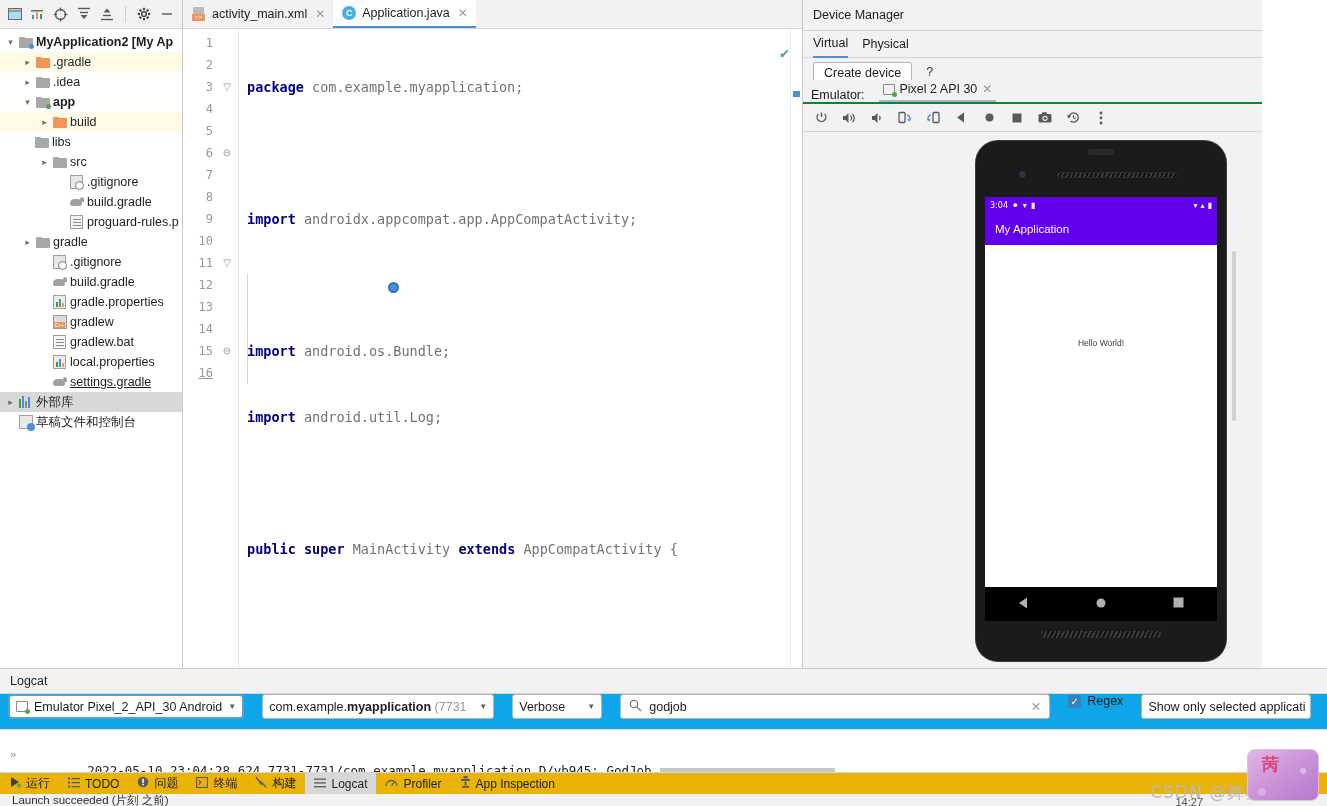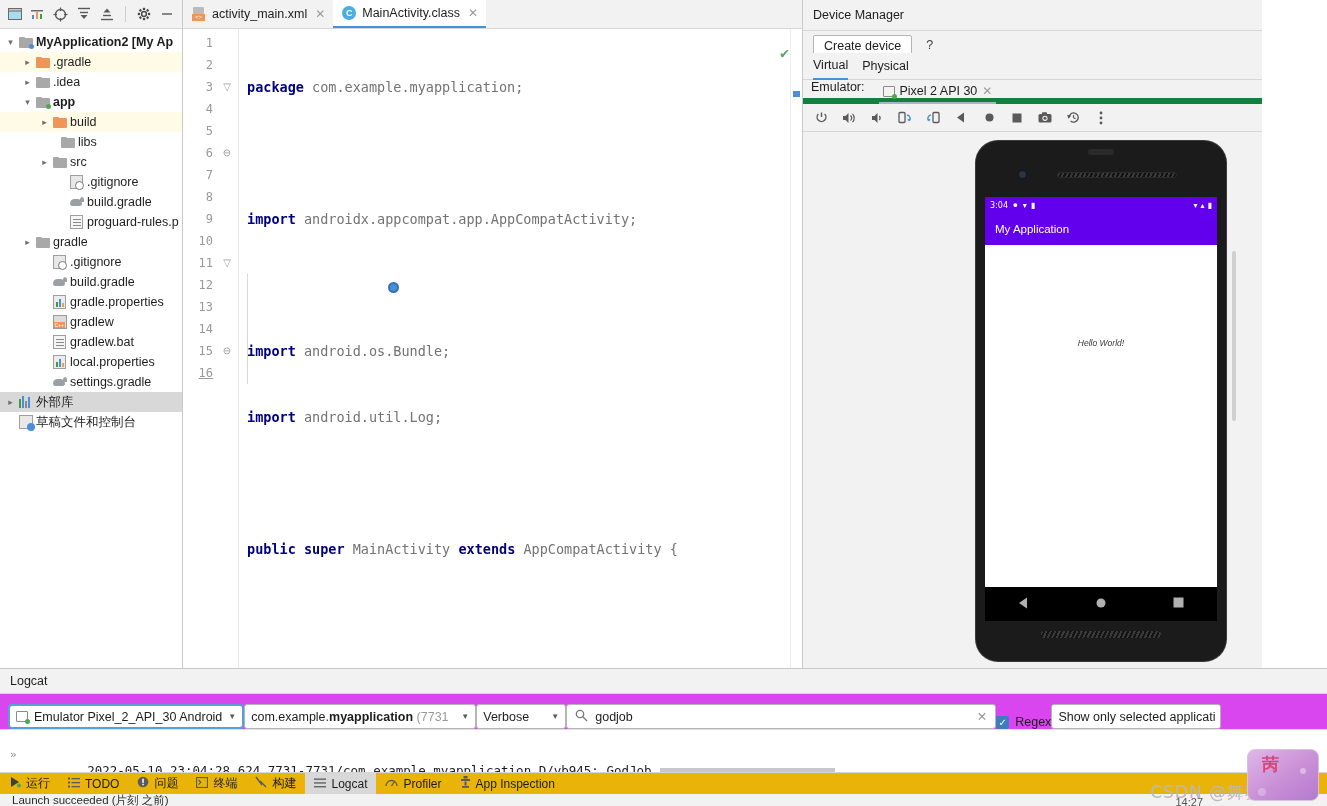--- a/index.html
+++ b/index.html
@@ -129,22 +129,22 @@
               border-bottom:1px solid #d6d6d6; background:#f2f2f2;}
   #dm-tabs { height:27px; display:flex; align-items:center; gap:14px; padding-left:10px; font-size:12.5px;
              background:#f2f2f2; border-bottom:1px solid #d6d6d6; position:relative;}
   #dm-tabs .dmtab { height:27px; display:flex; align-items:center; }
   #dm-tabs .dmtab.active { border-bottom:2px solid #4a90d9; }
   #dm-row { height:22px; background:#f2f2f2; display:flex; align-items:center; padding-left:10px; overflow:hidden;}
   #create-device { border:1px solid #b5b5b5; background:#fff; border-radius:2px; padding:3px 10px; font-size:12.5px;
                    position:relative; top:4px;}
   #dm-help { margin-left:14px; font-size:12.5px; color:#3c3c3c; position:relative; top:3px;}
 
-  #emu-tabrow { height:24px; background:#f2f2f2; display:flex; align-items:flex-start; padding-left:8px;
-                border-bottom:6px solid #15803d; font-size:12.5px; }
+  #emu-tabrow { height:24px; background:#f2f2f2; display:flex; align-items:flex-end; padding-left:8px;
+                border-bottom:2px solid #15803d; font-size:12.5px; }
   #emu-tab { display:flex; align-items:center; gap:5px; margin-left:14px; height:24px;
              border-bottom:2px solid #a7b6c7; padding:0 4px;}
   .devico { width:12px;height:11px;border:1.5px solid #8a8a8a;border-radius:1px; position:relative;}
   .devico:after{content:"";position:absolute;right:-3px;bottom:-3px;width:5px;height:5px;border-radius:50%;background:#4fa64f;}
 
   #emu-toolbar { height:28px; background:#f2f2f2; display:flex; align-items:center; gap:12px; padding-left:10px;
                  border-bottom:1px solid #d6d6d6; }
   .eico { width:16px; height:16px; display:flex; align-items:center; justify-content:center; color:#5a5a5a; font-size:13px; }
   .eico.blue { color:#4a90d9; }
 
@@ -160,34 +160,34 @@
   #notch { position:absolute; left:50%; transform:translateX(-50%); top:2px; width:26px; height:6px;
            border-radius:3px; background:#2a2a2a;}
   #screen { position:absolute; left:0; top:56px; width:232px; height:390px; background:#fff; overflow:hidden; }
   #sysbar { height:16px; background:#6200ee; display:flex; align-items:center; justify-content:space-between;
             padding:0 5px; color:#fff; font-size:8px; font-family:"DejaVu Sans", sans-serif;}
   #sysbar .left { display:flex; align-items:center; gap:4px; }
   #sysbar .right { display:flex; align-items:center; gap:3px; font-size:8px;}
   #appbar { height:32px; background:#6200ee; color:#fff; display:flex; align-items:center; padding-left:10px;
             font-size:11.5px; }
   #content { height:342px; background:#fff; display:flex; align-items:flex-start; justify-content:center; padding-top:93px;}
-  #hello { font-size:8.5px; color:#3a3a3a;font-style:italic; }
+  #hello { font-size:8.5px; color:#3a3a3a; }
   #navbar { position:absolute; left:0; top:446px; width:232px; height:34px; background:#000;
             display:flex; align-items:center; justify-content:space-around; }
   #navbar .nb { color:#b0b0b0; }
   #chin { position:absolute; left:50%; transform:translateX(-50%); top:490px; width:120px; height:7px;
           border-radius:3px; background:repeating-linear-gradient(115deg,#3a3a3a 0 2px,#141414 2px 4px);}
   #phone-scroll { position:absolute; right:-10px; top:110px; width:4px; height:170px; background:#d0d0d0; border-radius:2px;}
 
   
   #logcat { position:absolute; left:0; top:668px; width:1327px; height:104px; background:#ffffff;
             border-top:1px solid #c9c9c9; }
   #logcat-title { height:25px; background:#f2f2f2; display:flex; align-items:center; padding-left:10px;
                   font-size:12.5px; border-bottom:1px solid #d6d6d6; }
-  #logcat-toolbar { height:36px; background:#d946ef; display:flex; align-items:flex-end; gap:0; padding:0 8px;
+  #logcat-toolbar { height:36px; background:#0ea5e9; display:flex; align-items:flex-start; gap:18px; padding:0 8px;
                     border-bottom:1px solid #e0e0e0; }
   .combo { border:1px solid #b5b5b5; background:#fff; border-radius:3px; height:25px; display:flex; align-items:center;
            padding:0 6px; font-size:12.5px; gap:6px; white-space:nowrap; overflow:hidden; }
   .combo.focus { border:2px solid #5a9fd4; border-radius:4px; }
   .caret { color:#5a5a5a; font-size:8px; }
   #search-box { flex:1; border:1px solid #b5b5b5; background:#fff; border-radius:3px; height:25px;
                 display:flex; align-items:center; padding:0 8px; gap:7px; font-size:12.5px; max-width:430px;}
   #search-box .sv { flex:1; }
   #search-box .clr { color:#9a9a9a; }
   .chk { width:13px;height:13px;background:#3d7ebd;border-radius:2px;color:#fff;font-size:10px;
@@ -317,21 +317,21 @@
           </span>
           <span class="tlabel bold">app</span>
         </div>
         <div class="tnode hl-yellow" style="padding-left: 38px;">
           <span class="arrow">▸</span>
           <span class="tico">
             <span class="folder orange"></span>
           </span>
           <span class="tlabel">build</span>
         </div>
-        <div class="tnode" style="padding-left: 46px;">
+        <div class="tnode" style="padding-left: 20px;">
           <span class="arrow"></span>
           <span class="tico">
             <span class="folder"></span>
           </span>
           <span class="tlabel">libs</span>
         </div>
         <div class="tnode" style="padding-left: 38px;">
           <span class="arrow">▸</span>
           <span class="tico">
             <span class="folder"></span>
@@ -411,21 +411,21 @@
           <span class="arrow"></span>
           <span class="tico">
             <span class="propico">
               <i></i>
               <i></i>
               <i></i>
             </span>
           </span>
           <span class="tlabel">local.properties</span>
         </div>
-        <div class="tnode" style="padding-left: 38px;">
+        <div class="tnode" style="padding-left: 38px; text-decoration: underline;">
           <span class="arrow"></span>
           <span class="tico">
             <span class="gradleico"></span>
           </span>
           <span class="tlabel">settings.gradle</span>
         </div>
         <div class="tnode hl-gray" style="padding-left: 4px;">
           <span class="arrow">▸</span>
           <span class="tico">
             <span class="libico">
@@ -452,21 +452,21 @@
         <div class="tab">
           <span class="xmlico">
             <span class="top"></span>
             <span class="bot">&lt;&gt;</span>
           </span>
           <span>activity_main.xml</span>
           <span class="x">✕</span>
         </div>
         <div class="tab active">
           <span class="javaico">C</span>
-          <span>MainActivity.class</span>
+          <span>Application.java</span>
           <span class="x">✕</span>
         </div>
       </div>
     <div id="code-wrap">
       <div id="gutter">
         <div id="gutter-rule"></div>
       <div class="lnum" style="top: 7px;">1</div>
           <div class="lnum" style="top: 29px;">2</div>
           <div class="lnum" style="top: 51px;">3</div>
           <div class="lnum" style="top: 73px;">4</div>
@@ -513,27 +513,27 @@
       <div id="bp"></div>
       <svg id="bp-arrow" width="10" height="18" viewBox="0 0 10 18" style="position:absolute;left:216px;top:248px;">
         <line x1="4" y1="16" x2="4" y2="3" stroke="#d04a3a" stroke-width="1.6"></line>
           <path d="M4 0 L8 6 L0 6 Z" fill="#d04a3a"></path>
       </svg>
     </div>
   </div>
 
   <div id="device-panel">
     <div id="dm-title">Device Manager</div>
+    <div id="dm-tabs">
+      <span class="dmtab active">Virtual</span>
+      <span class="dmtab">Physical</span>
+    </div>
     <div id="dm-row">
       <span id="create-device">Create device</span>
       <span id="dm-help">?</span>
-    </div>
-    <div id="dm-tabs">
-      <span class="dmtab active">Virtual</span>
-      <span class="dmtab">Physical</span>
     </div>
     <div id="emu-tabrow">
       <span>Emulator:</span>
       <span id="emu-tab">
         <span class="devico"></span>
         <span>Pixel 2 API 30</span>
         <span style="color:#9a9a9a;font-size:12px;">✕</span>
       </span>
     </div>
     <div id="emu-toolbar">

